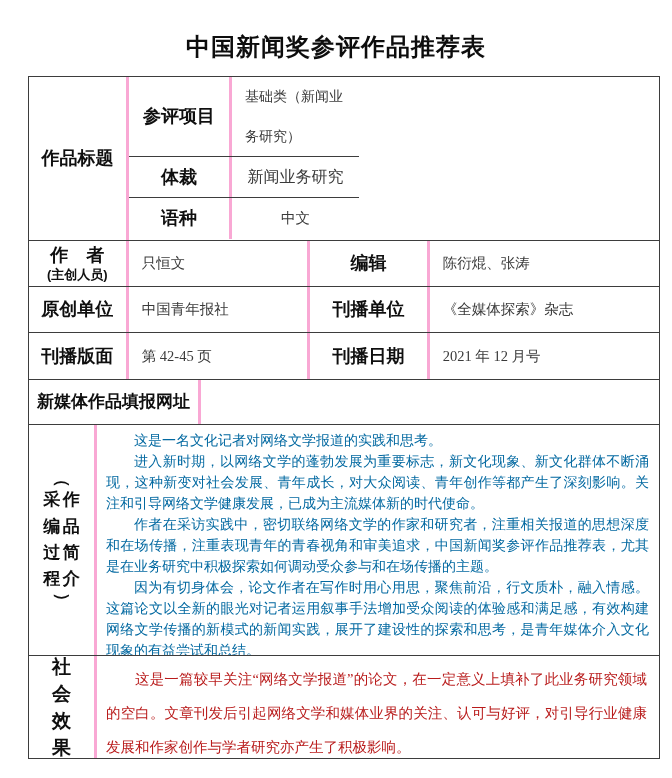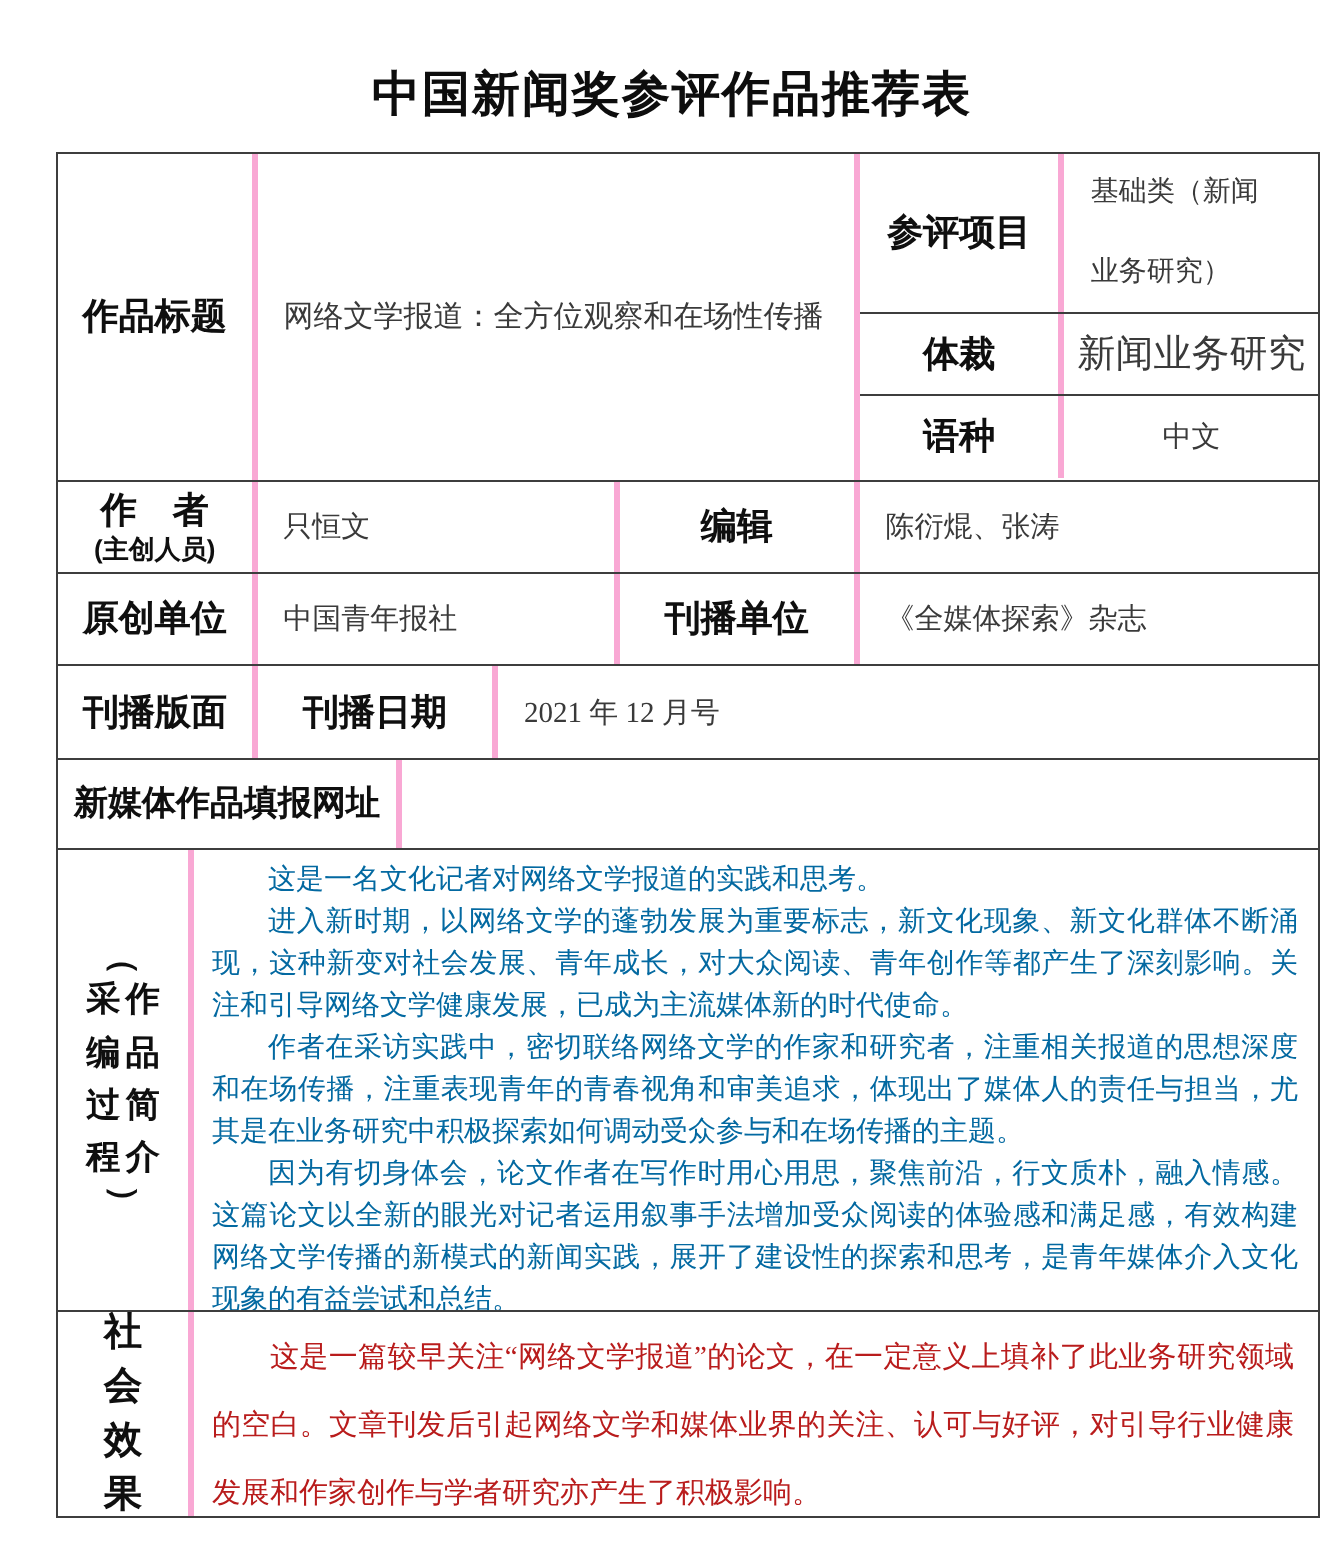--- a/index.html
+++ b/index.html
@@ -127,29 +127,28 @@
 </style>
 </head>
 <body>
 
 <h1 class="page-title">中国新闻奖参评作品推荐表</h1>
 
 <div class="tbl">
 
   <div class="row r1">
     <div class="cell label w-a">作品标题</div>
-    <div class="cell value w-title">网络文学报道：全方位观察和在场性传播</div>
     <div class="cell sub" style="border-right:none;">
       <div class="subrow sr1">
         <div class="cell label w-sl">参评项目</div>
         <div class="cell value w-sv entry-val">基础类（新闻业务研究）</div>
       </div>
       <div class="subrow sr2">
         <div class="cell label w-sl">体裁</div>
-        <div class="cell value w-sv centered" style="font-size:19px;">新闻业务研究</div>
+        <div class="cell value w-sv centered" style="font-size:16px;">新闻业务研究</div>
       </div>
       <div class="subrow sr3">
         <div class="cell label w-sl">语种</div>
         <div class="cell value w-sv centered">中文</div>
       </div>
     </div>
   </div>
 
   <div class="row r2">
     <div class="cell label w-a">
@@ -163,20 +162,21 @@
 
   <div class="row r3">
     <div class="cell label w-a">原创单位</div>
     <div class="cell value w-b">中国青年报社</div>
     <div class="cell label w-c">刊播单位</div>
     <div class="cell value w-d">《全媒体探索》杂志</div>
   </div>
 
   <div class="row r4">
     <div class="cell label w-a">刊播版面</div>
+    <div class="cell value w-b">第 42-45 页</div>
     <div class="cell label w-c">刊播日期</div>
     <div class="cell value w-d">2021 年 12 月号</div>
   </div>
 
   <div class="row r5">
     <div class="cell label w-url-label">新媒体作品填报网址</div>
     <div class="cell value w-url-value"></div>
   </div>
 
   <div class="row r6">
@@ -186,21 +186,21 @@
         <div class="vcols">
           <div class="vtext">采编过程</div>
           <div class="vtext">作品简介</div>
         </div>
         <span class="paren">）</span>
       </div>
     </div>
     <div class="cell w-body body-text">
         <p>这是一名文化记者对网络文学报道的实践和思考。</p>
         <p>进入新时期，以网络文学的蓬勃发展为重要标志，新文化现象、新文化群体不断涌现，这种新变对社会发展、青年成长，对大众阅读、青年创作等都产生了深刻影响。关注和引导网络文学健康发展，已成为主流媒体新的时代使命。</p>
-        <p>作者在采访实践中，密切联络网络文学的作家和研究者，注重相关报道的思想深度和在场传播，注重表现青年的青春视角和审美追求，体现出了媒体人的责任与担当，尤其是在业务研究中积极探索如何调动受众参与和在场传播的主题。</p>
+        <p>作者在采访实践中，密切联络网络文学的作家和研究者，注重相关报道的思想深度和在场传播，注重表现青年的青春视角和审美追求，中国新闻奖参评作品推荐表，尤其是在业务研究中积极探索如何调动受众参与和在场传播的主题。</p>
         <p>因为有切身体会，论文作者在写作时用心用思，聚焦前沿，行文质朴，融入情感。这篇论文以全新的眼光对记者运用叙事手法增加受众阅读的体验感和满足感，有效构建网络文学传播的新模式的新闻实践，展开了建设性的探索和思考，是青年媒体介入文化现象的有益尝试和总结。</p>
       </div>
   </div>
 
   <div class="row r7">
     <div class="cell label w-vlabel">
       <div class="vtext-big">社会效果</div>
     </div>
     <div class="cell w-body effect-text">
         <p>这是一篇较早关注“网络文学报道”的论文，在一定意义上填补了此业务研究领域的空白。文章刊发后引起网络文学和媒体业界的关注、认可与好评，对引导行业健康发展和作家创作与学者研究亦产生了积极影响。</p>

